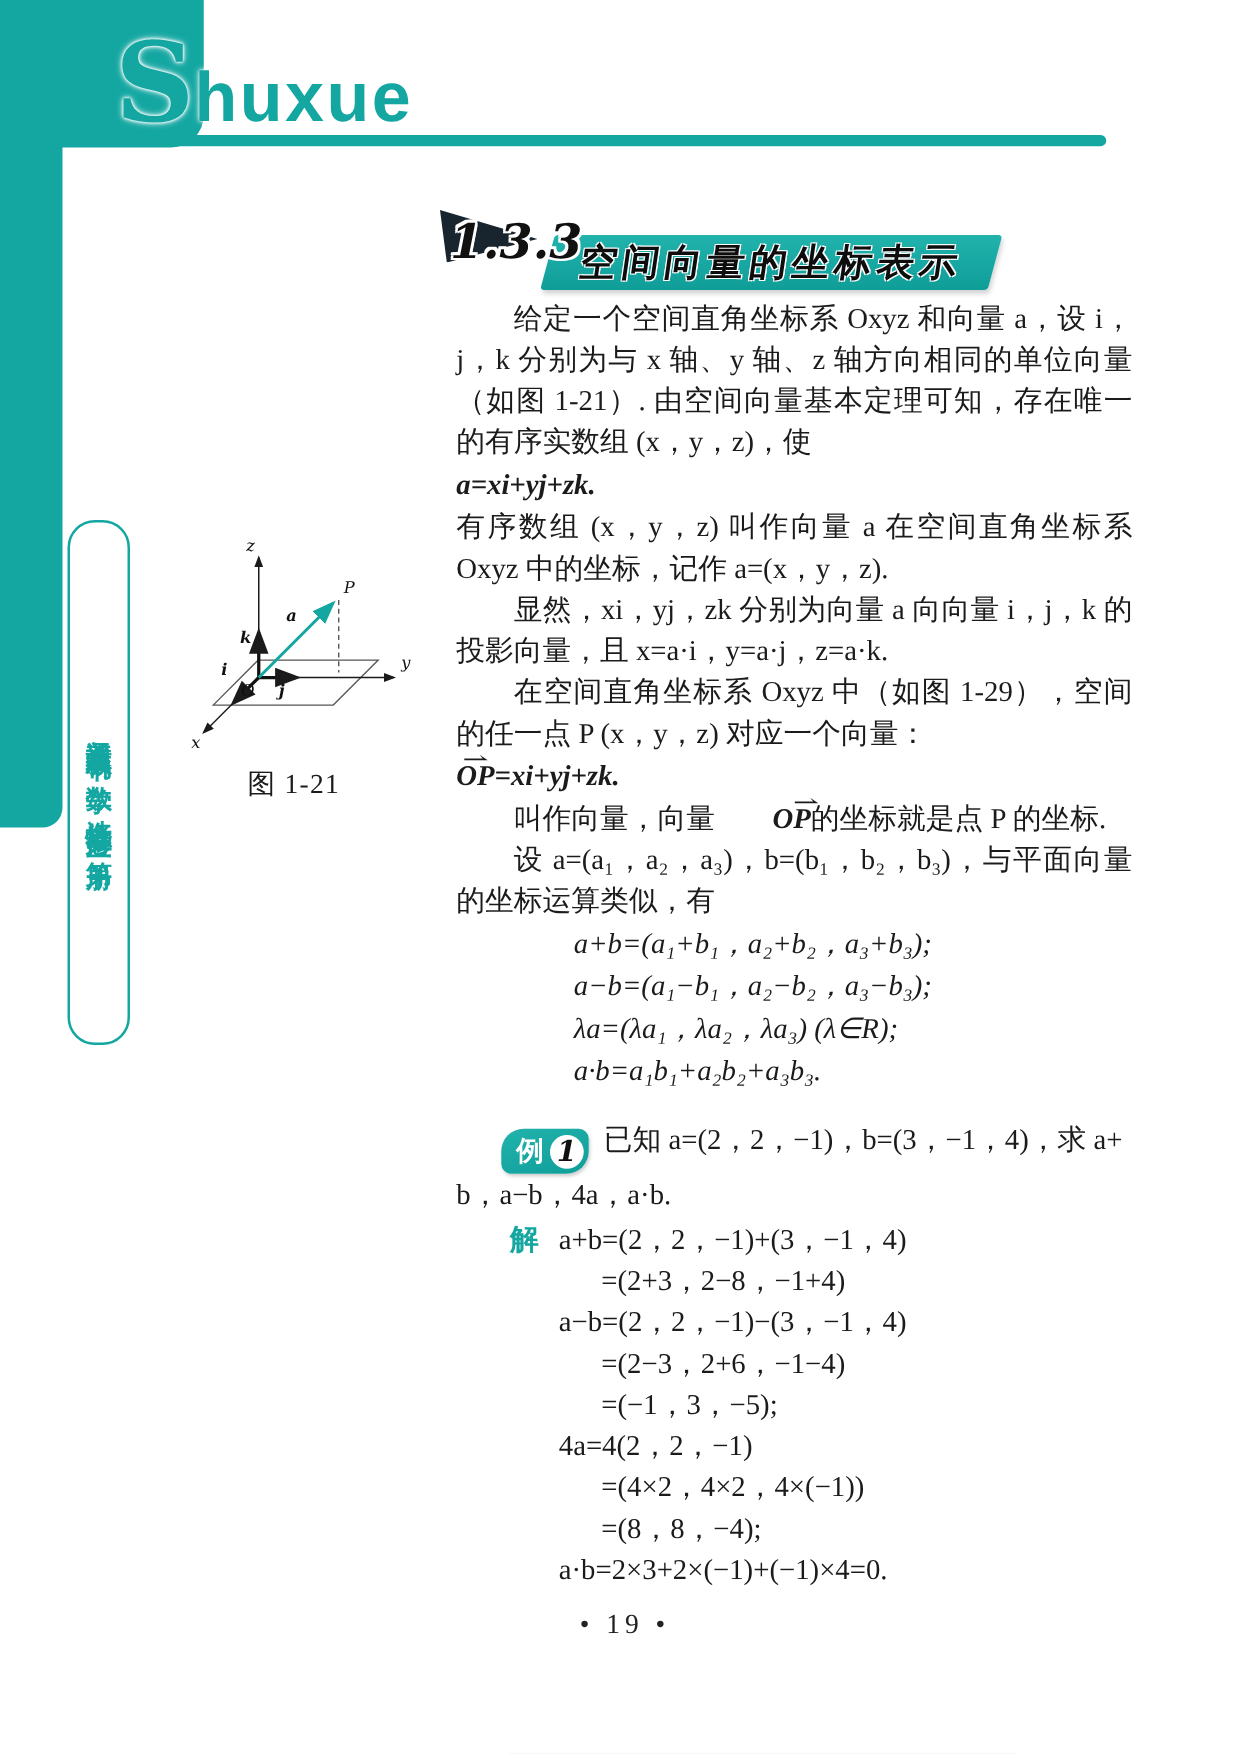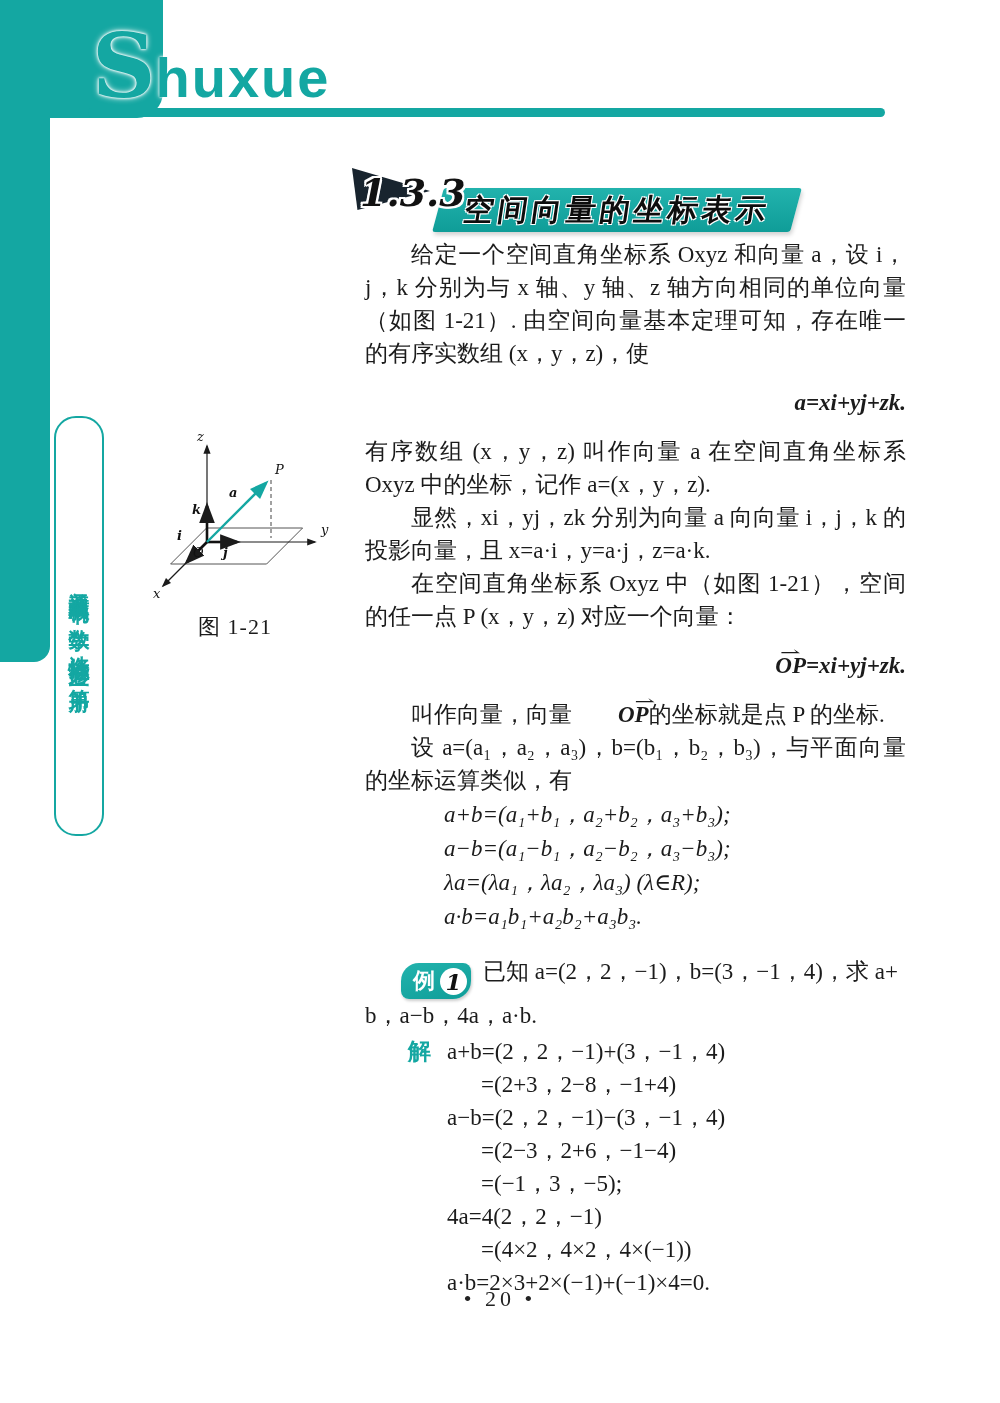--- a/index.html
+++ b/index.html
@@ -54,26 +54,26 @@
   .figure svg { display:block; }
   .fig-caption { margin-top:2px; font-size:22px; color:#1b1b1b; letter-spacing:1px; }
   .fig-label { font-family:"DejaVu Serif",serif; font-style:italic; font-size:13px; fill:#111; }
   .fig-label-b { font-weight:bold; }
 
   
   .main { position:absolute; left:365px; top:238px; width:541px;
     font-size:23px; line-height:33px; text-align:justify; }
   .main p { margin:0; }
   .indent { text-indent:2em; }
-  .formula-center { text-align:right; font-style:italic; font-weight:600; margin:16px 0; }
+  .formula-center { text-align:left; font-style:italic; font-weight:600; margin:1px 0; }
   .vec { display:inline-block; position:relative; font-style:italic; font-weight:600; }
   .vec::after { content:"⇀"; position:absolute; left:0; right:0; top:-0.78em;
     text-align:center; font-size:0.72em; font-weight:normal; transform:scaleX(1.5); }
   .flist { margin-left:78px; font-style:italic; }
-  .flist div { margin:1px 1px; }
+  .flist div { margin:1px 16px;font-family:Liberation Serif, serif; }
 
   
   .example { margin-top:22px; }
   .ex-line1 { white-space:nowrap; }
   .ex-badge { display:inline-flex; align-items:center; vertical-align:-9px;
     margin-left:36px; margin-right:12px; height:36px; padding:0 4px 0 12px;
     background:linear-gradient(160deg,#22b3ad,#0f9d98);
     border-radius:18px 8px 18px 8px; box-shadow:1px 2px 3px rgba(0,0,0,0.2); }
   .ex-badge-label { color:#fff; font-weight:bold; font-size:22px; line-height:1; }
   .ex-badge-num { display:inline-flex; justify-content:center; align-items:center;
@@ -151,21 +151,21 @@
       <text x="142" y="50" class="fig-label">P</text>
     </svg>
     <figcaption class="fig-caption">图 1-21</figcaption>
   </figure>
 
   <div class="main">
     <p class="indent">给定一个空间直角坐标系 Oxyz 和向量 a，设 i，j，k 分别为与 x 轴、y 轴、z 轴方向相同的单位向量（如图 1-21）. 由空间向量基本定理可知，存在唯一的有序实数组 (x，y，z)，使</p>
     <div class="formula-center">a=xi+yj+zk.</div>
     <p>有序数组 (x，y，z) 叫作向量 a 在空间直角坐标系 Oxyz 中的坐标，记作 a=(x，y，z).</p>
     <p class="indent">显然，xi，yj，zk 分别为向量 a 向向量 i，j，k 的投影向量，且 x=a·i，y=a·j，z=a·k.</p>
-    <p class="indent">在空间直角坐标系 Oxyz 中（如图 1-21），空间的任一点 P (x，y，z) 对应一个向量：</p>
+    <p class="indent">在空间直角坐标系 Oxyz 中（如图 1-29），空间的任一点 P (x，y，z) 对应一个向量：</p>
     <div class="formula-center">
       <span class="vec">OP</span><span>=xi+yj+zk.</span>
     </div>
     <p class="indent">
       <span>叫作向量，向量</span><span class="vec">OP</span><span>的坐标就是点 P 的坐标.</span>
     </p>
     <p class="indent">设 a=(a₁，a₂，a₃)，b=(b₁，b₂，b₃)，与平面向量的坐标运算类似，有</p>
     <div class="flist">
       <div>a+b=(a₁+b₁，a₂+b₂，a₃+b₃);</div>
       <div>a−b=(a₁−b₁，a₂−b₂，a₃−b₃);</div>
@@ -184,21 +184,22 @@
       <div class="solution">
         <span class="sol-label">解</span>
         <div class="sol-lines">
           <div>a+b=(2，2，−1)+(3，−1，4)</div>
           <div class="cont">=(2+3，2−8，−1+4)</div>
           <div>a−b=(2，2，−1)−(3，−1，4)</div>
           <div class="cont">=(2−3，2+6，−1−4)</div>
           <div class="cont">=(−1，3，−5);</div>
           <div>4a=4(2，2，−1)</div>
           <div class="cont">=(4×2，4×2，4×(−1))</div>
+          <div class="cont">=(8，8，−4);</div>
           <div>a·b=2×3+2×(−1)+(−1)×4=0.</div>
         </div>
       </div>
     </div>
   </div>
 
-  <div class="page-num">• 20 •</div>
+  <div class="page-num">• 19 •</div>
 
 </div>
 
 </body></html>

